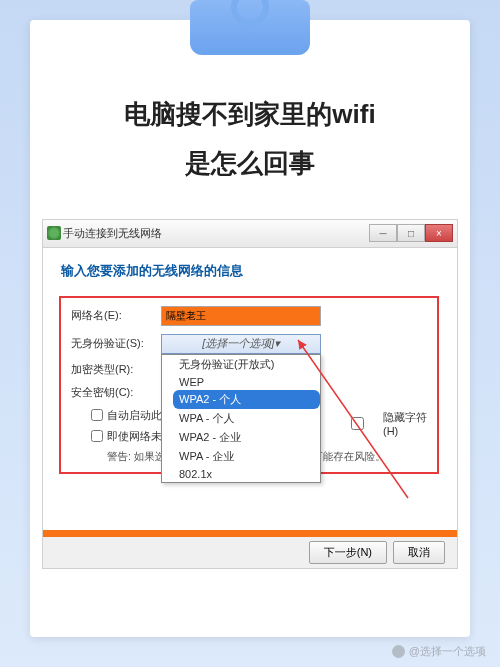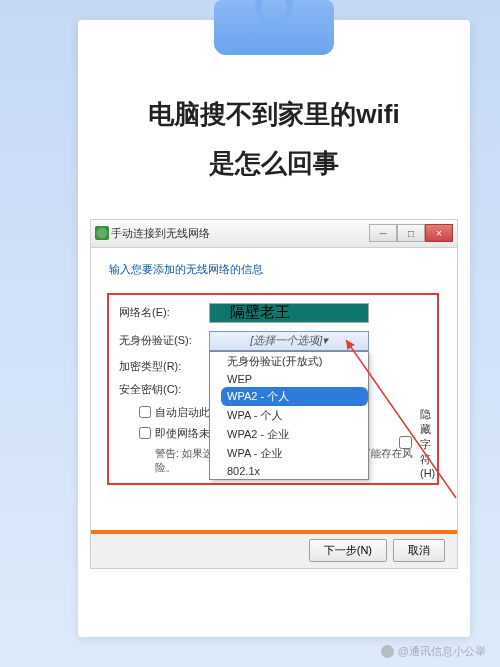--- a/index.html
+++ b/index.html
@@ -13,21 +13,20 @@
   }
   .clipboard {
     position: absolute;
     top: 20px;
     left: 30px;
     right: 30px;
     bottom: 30px;
     background: #fff;
     border-radius: 4px;
     box-shadow: 0 2px 10px rgba(0,0,0,0.1);
-    margin-left: 48px;
   }
   .clip {
     position: absolute;
     top: -20px;
     left: 50%;
     transform: translateX(-50%);
     width: 120px;
     height: 55px;
     background: linear-gradient(180deg, #8bb8f5 0%, #6ba3ee 100%);
     border-radius: 8px 8px 12px 12px;
@@ -93,46 +92,47 @@
     border-color: #a83a3a;
   }
   .dialog-body {
     background: #fff;
     height: calc(100% - 28px - 38px);
     padding: 14px 18px;
     position: relative;
   }
   .dialog-heading {
     color: #0b5aa3;
-    font-size: 11px;
+    font-size: 13px;
     margin-bottom: 16px;
+    font-weight: bold;
   }
   .form-area {
     border: 2px solid #e63a3a;
     padding: 8px 10px 8px 10px;
     margin-left: -2px;
     position: relative;
   }
   .form-row {
     display: flex;
     align-items: center;
     margin-bottom: 8px;
   }
   .form-label {
     width: 90px;
     font-size: 11px;
     color: #333;
   }
   .text-input {
     border: 1px solid #a8a8a8;
     height: 20px;
-    padding: 0 20px;
-    font-size: 15px;
+    padding: 0 4px;
+    font-size: 10px;
     width: 160px;
-    background: #0f766e;
+    background: #f97316;
   }
   .dropdown-wrap {
     position: relative;
     width: 160px;
   }
   .dropdown-selected {
     border: 1px solid #7a9ac7;
     height: 20px;
     background: linear-gradient(180deg, #eaf1fb, #d5e3f6);
     font-size: 11px;
@@ -172,32 +172,32 @@
     margin-left: 20px;
     margin-bottom: 6px;
   }
   .checkbox-row input { width: 12px; height: 12px; }
   .hide-chars {
     position: absolute;
     left: 290px;
     top: 112px;
     display: flex;
     align-items: center;
-    gap: 8px;
+    gap: 19px;
     font-size: 11px;
   }
   .warning-text {
     font-size: 10.5px;
     color: #555;
     margin-left: 36px;
   }
   .dialog-footer {
     height: 38px;
     background: #f0f0f0;
-    border-top: 4px solid #f97316;
+    border-top: 7px solid #f97316;
     display: flex;
     justify-content: flex-end;
     align-items: center;
     padding: 0 12px;
     gap: 6px;
   }
   .dlg-btn {
     border: 1px solid #a0a0a0;
     background: linear-gradient(180deg, #fdfdfd, #e6e6e6);
     padding: 3px 14px;
@@ -312,14 +312,14 @@
 
     <div class="dialog-footer">
       <button class="dlg-btn">下一步(N)</button>
       <button class="dlg-btn">取消</button>
     </div>
   </div>
 </div>
 
 <div class="watermark">
   <div class="wm-icon"></div>
-  <span>@通讯信息小公举</span>
+  <span>@选择一个选项</span>
 </div>
 
 </body></html>

